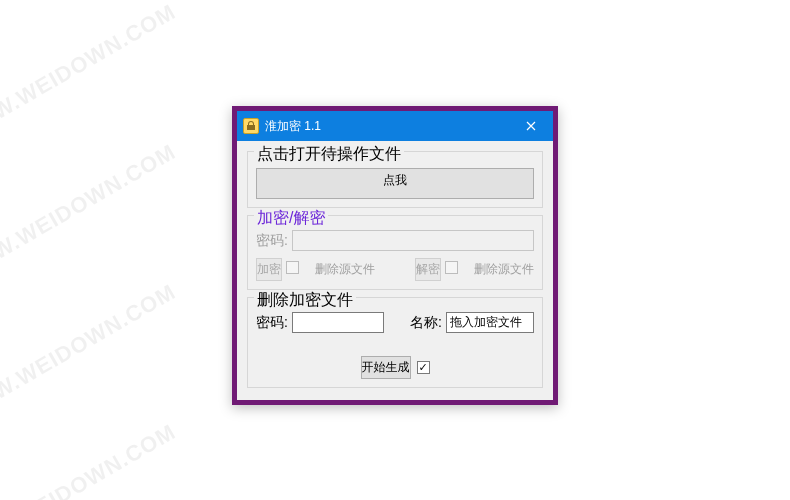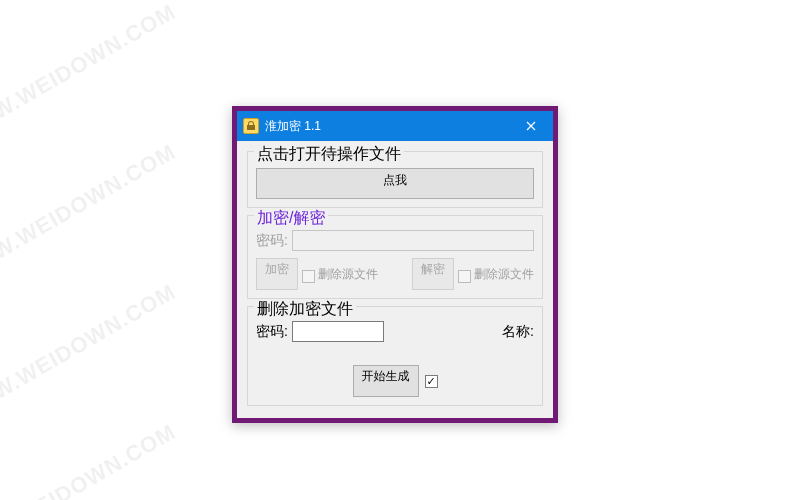--- a/index.html
+++ b/index.html
@@ -119,37 +119,37 @@
       font-size: 12px;
       padding: 0 3px;
       outline: none;
     }
     .txt.disabled {
       background: #f0f0f0;
       border-color: #c6c6c6;
       color: #a0a0a0;
     }
     .btn-sm {
-      height: 32px;
-      padding: 0 8px;
+      height: 23px;
+      padding: 0 0;
       border: 1px solid #adadad;
       background: #e1e1e1;
       font-size: 12px;
       cursor: default;
       line-height: 21px;
     }
     .btn-sm.disabled {
       border-color: #d0d0d0;
       background: #e8e8e8;
       color: #a6a6a6;
     }
     .chk {
       display: inline-flex;
-      align-items: flex-end;
-      gap: 3px;
+      align-items: flex-start;
+      gap: 16px;
       font-size: 12px;
     }
     .chk.disabled { color: #a0a0a0; }
     .chk-box {
       width: 13px;
       height: 13px;
       border: 1px solid #7a7a7a;
       background: #fff;
       display: inline-flex;
       align-items: center;
@@ -230,20 +230,21 @@
       </div>
     </div>
 
     <div class="group" style="margin-bottom:0">
       <div class="group-title">删除加密文件</div>
       <div class="row">
         <span class="lbl">密码:</span>
         <input class="txt" style="width: 92px;" value="">
         <span style="flex:1"></span>
         <span class="lbl">名称:</span>
+        <span class="txt readonly-label">拖入加密文件</span>
       </div>
       <div class="gen-row">
         <span class="btn-sm">开始生成</span>
         <span class="chk">
           <span class="chk-box">✓</span>
         </span>
       </div>
     </div>
 
   </div>

